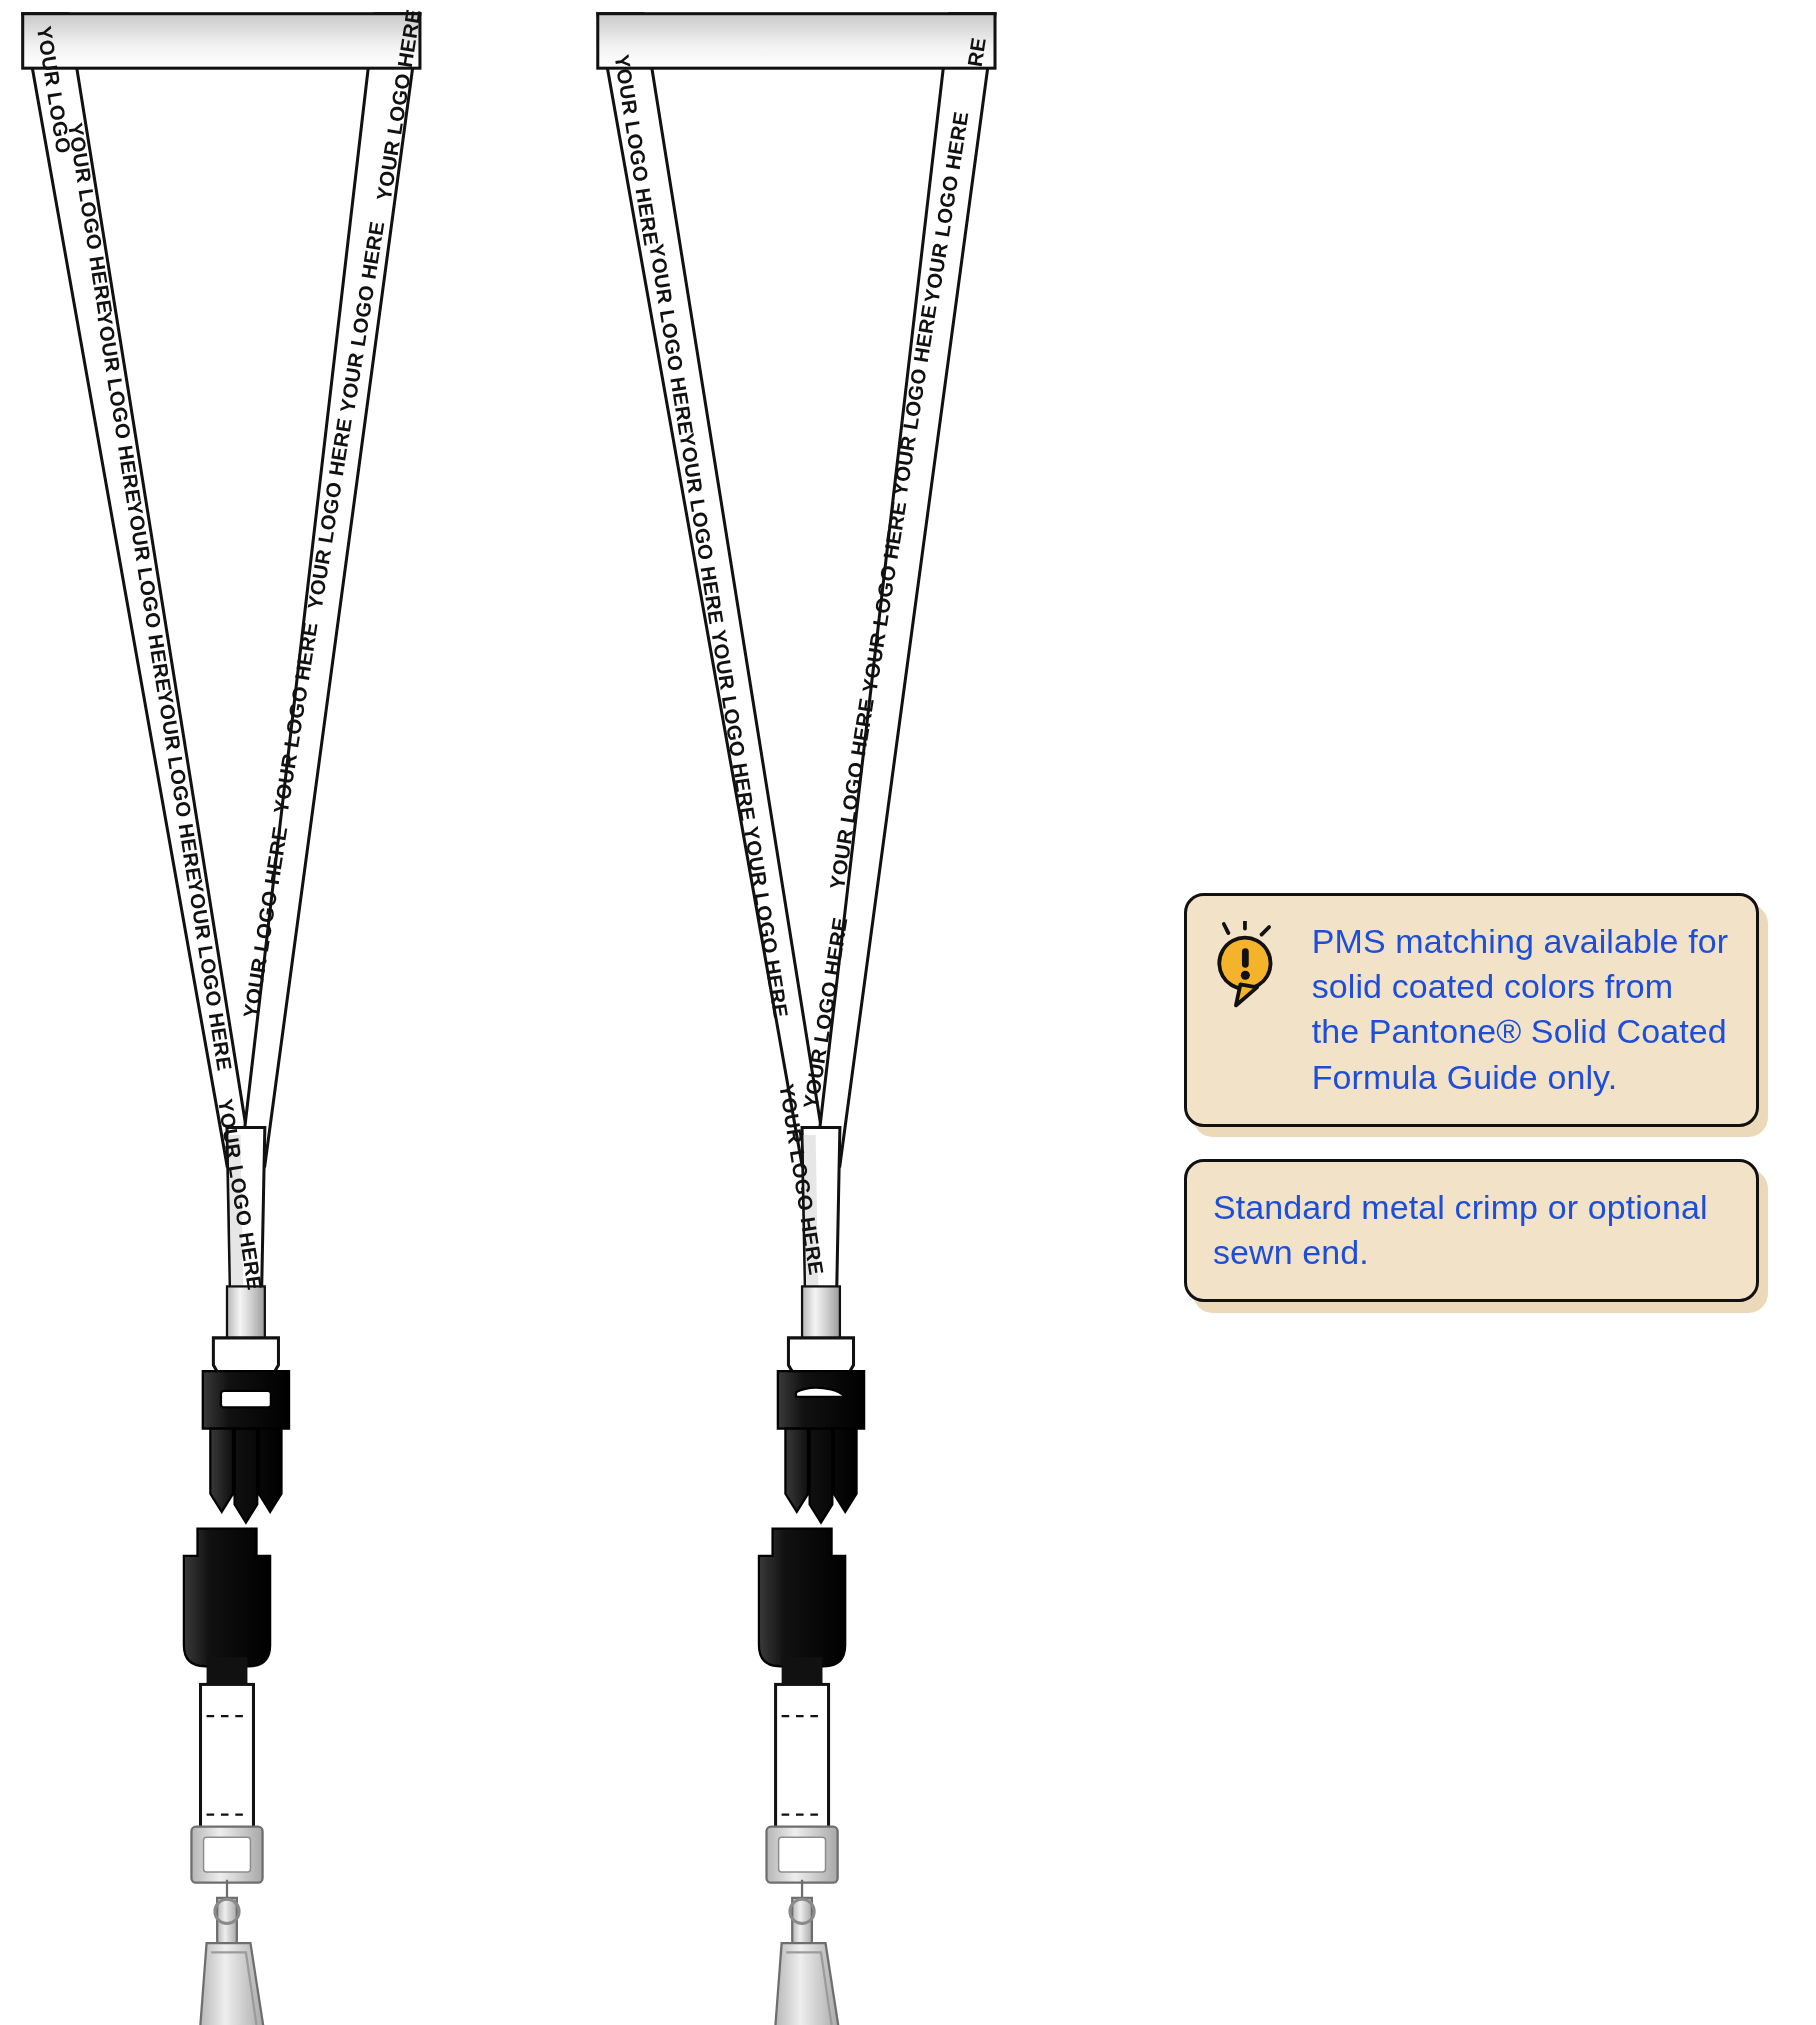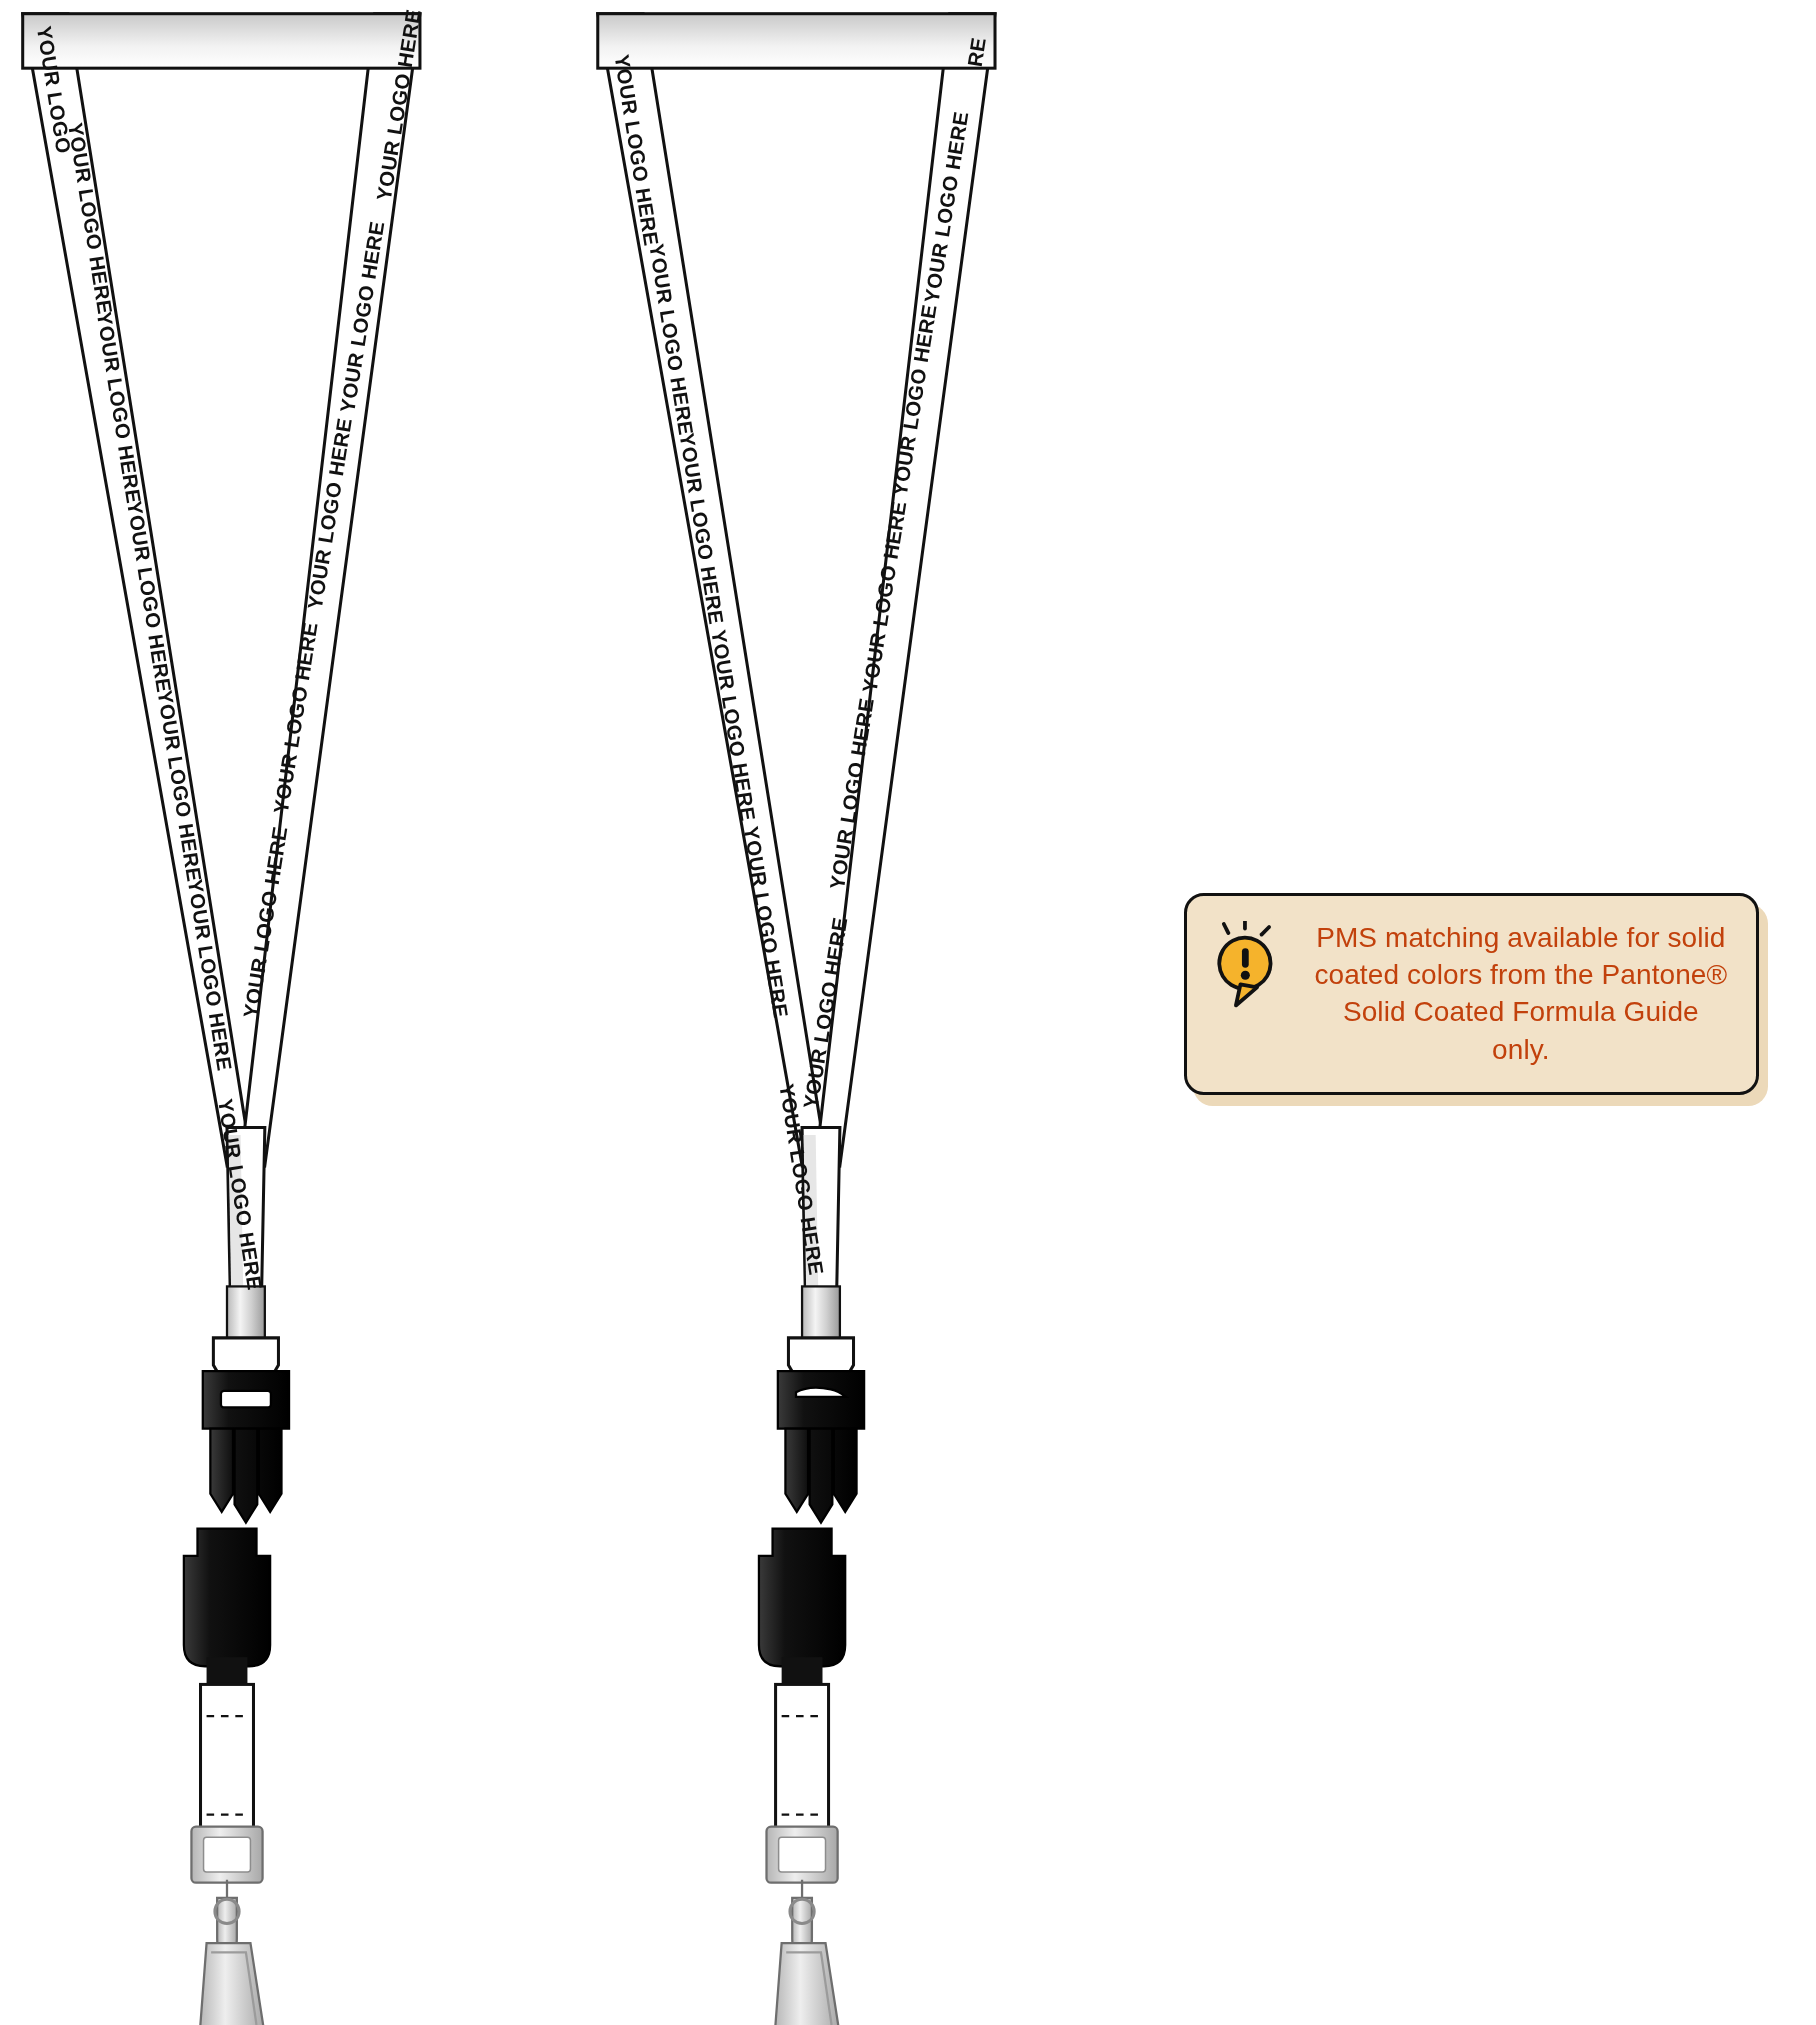--- a/index.html
+++ b/index.html
@@ -55,25 +55,24 @@
     border: 3px solid #111111;
     border-radius: 19.7px;
     box-sizing: border-box;
     padding: 23px 26px 24px 26px;
     min-height: 91px;
     display: flex;
     align-items: flex-start;
     gap: 19.7px;
   }
   .callout .text {
-    font-size: 28px;
+    font-size: 34px;
     line-height: 1.33;
-    color: #c2410c;
+    color: #1d4ed8;
     letter-spacing: 0.1px;
-    text-align: center;
   }
   .warn-icon {
     flex: 0 0 auto;
     width: 79px;
     height: 89px;
     position: relative;
     margin-top: 1.5px;
   }
 
   
@@ -230,17 +229,23 @@
             <path d="M42 22 a34 34 0 1 1 -0.1 0 z" fill="#f5b32c" stroke="#111" stroke-width="5"></path>
             <path d="M36 84 L30 112 L58 88 z" fill="#f5b32c" stroke="#111" stroke-width="5" stroke-linejoin="round"></path>
             <rect x="38" y="36" width="9" height="26" rx="4.5" fill="#111"></rect>
             <circle cx="42.5" cy="72" r="6" fill="#111"></circle>
           </svg>
         </div>
         <div class="text">PMS matching available for solid coated colors from the Pantone® Solid Coated Formula Guide only.</div>
       </div>
     </div>
 
+    <div class="callout">
+      <div class="shadow"></div>
+      <div class="body">
+        <div class="text">Standard metal crimp or optional sewn end.</div>
+      </div>
+    </div>
 
 
   </div>
 </div>
 
 
 </body></html>

